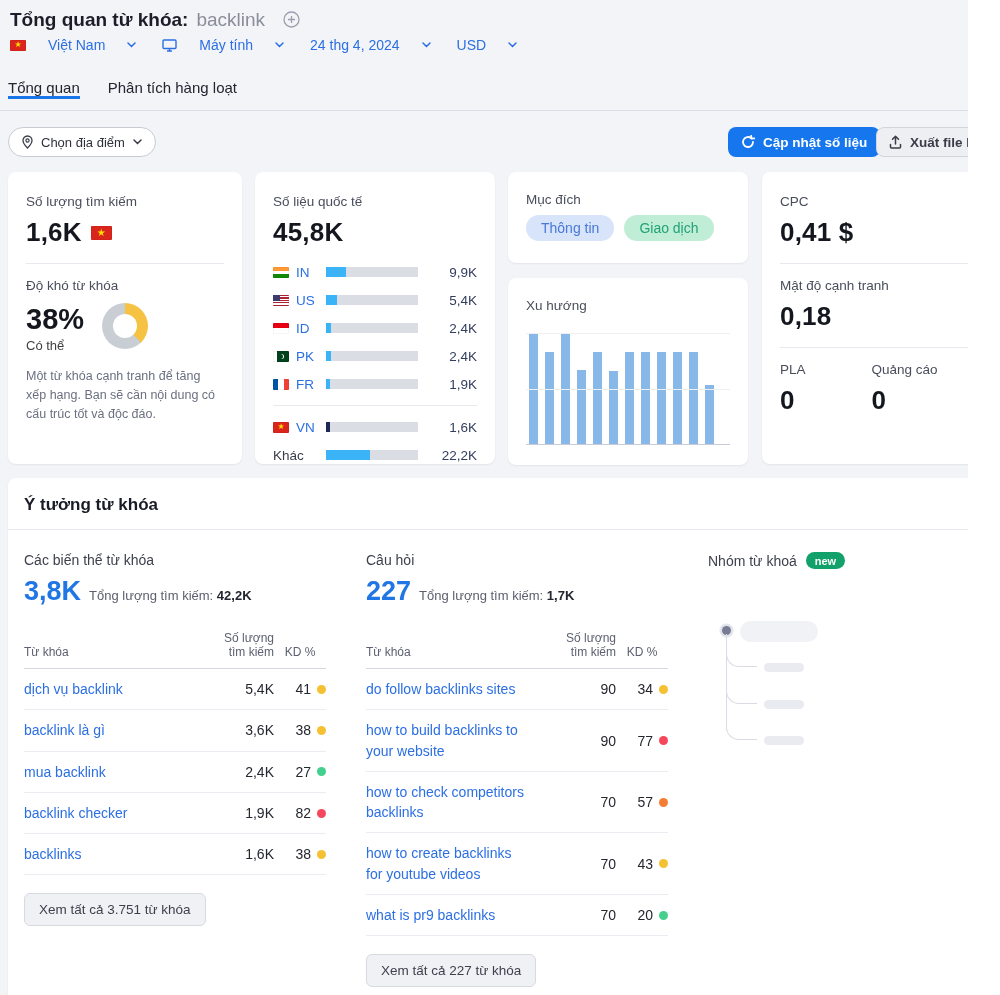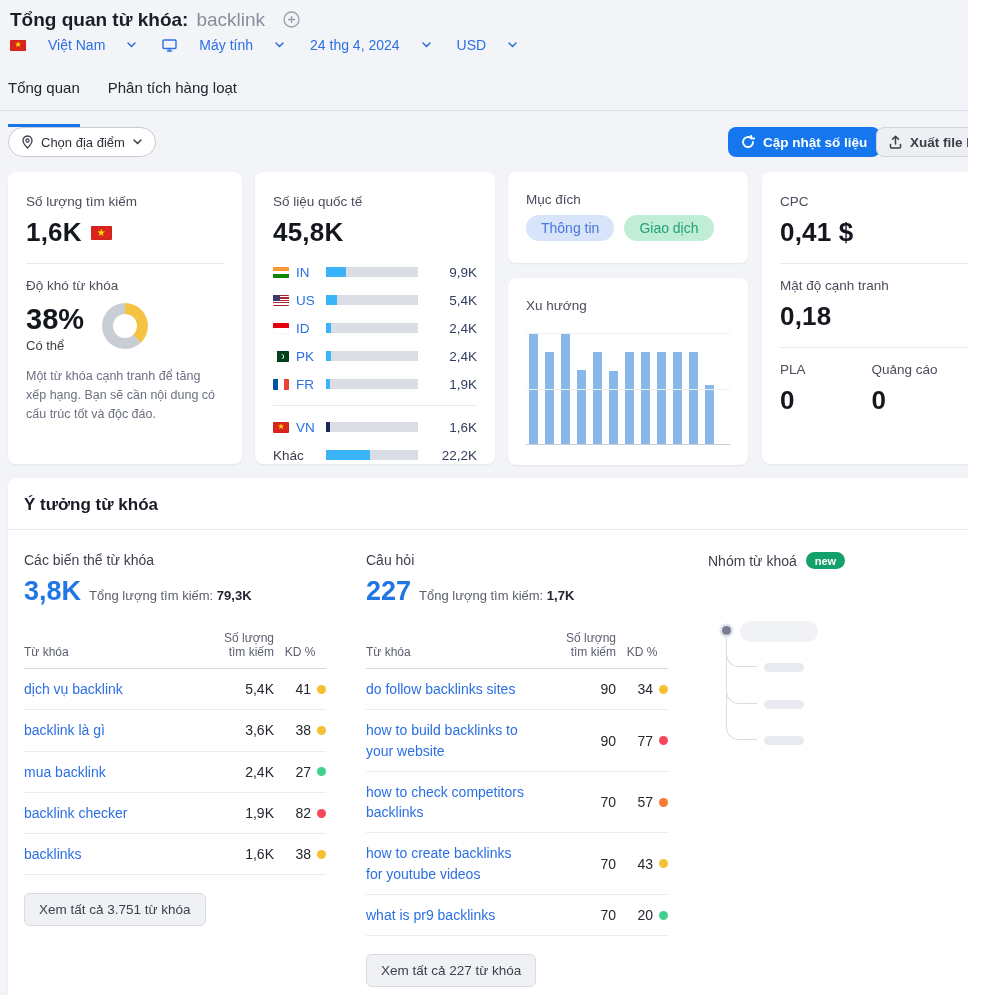--- a/index.html
+++ b/index.html
@@ -7,21 +7,21 @@
   .page { position:relative; width:968px; height:995px; background:#f3f4f8; overflow:hidden; color:#23252f; }
 
   
   .page-title { position:absolute; left:10px; top:6px; font-size:19px; font-weight:700; color:#1b1d29; display:flex; align-items:center; gap:6px; }
   .page-title .kw { font-weight:400; color:#8a8e9b; margin-left:2px; }
   .plus-icon { display:inline-flex; margin-left:2px; }
   .filters { position:absolute; left:10px; top:37px; display:flex; gap:26px; font-size:14px; color:#2b6fe3; align-items:center; }
   .filter { display:flex; align-items:center; gap:22px; cursor:pointer; }
   .chev { width:9px; height:6px; }
   .tabs { position:absolute; left:8px; top:79px; display:flex; gap:28px; font-size:15px; color:#23252f; }
-  .tab { padding-bottom:28px; cursor:pointer; }
+  .tab { padding-bottom:0; cursor:pointer; }
   .tab.active { border-bottom:3px solid #1a75e8; }
   .tabs-border { position:absolute; left:0; top:110px; width:100%; height:1px; background:#dcdfe7; }
 
   
   .btn { display:flex; align-items:center; gap:8px; height:30px; cursor:pointer; white-space:nowrap; }
   .loc-btn { position:absolute; left:8px; top:127px; padding:0 13px; background:#fff; border:1px solid #c8cbd3; border-radius:15px; font-size:13px; color:#2e313b; }
   .update-btn { position:absolute; left:728px; top:127px; padding:0 13px; background:#1576ee; border-radius:8px; font-size:13.5px; font-weight:600; color:#fff; }
   .export-btn { position:absolute; left:876px; top:127px; padding:0 12px; background:#edeff3; border:1px solid #d2d5dc; border-radius:8px; font-size:13.5px; font-weight:600; color:#3a3d48; }
 
   
@@ -320,21 +320,21 @@
   <div class="card" id="ideas-card">
     <h2>Ý tưởng từ khóa</h2>
     <div class="cols">
 
       <div class="col1">
         <div class="sub-title">Các biến thể từ khóa</div>
         <div class="count-row">
           <span class="count">3,8K</span>
           <span class="total">
             <span>Tổng lượng tìm kiếm:</span>
-            <b>79,3K</b>
+            <b>42,2K</b>
           </span>
         </div>
         <div class="thead">
           <span>Từ khóa</span>
           <span class="h-vol">Số lượng tìm kiếm</span>
           <span class="h-kd">KD %</span>
         </div>
         <div class="trow">
           <span class="kw">dịch vụ backlink</span>
           <span class="vol">5,4K</span>

